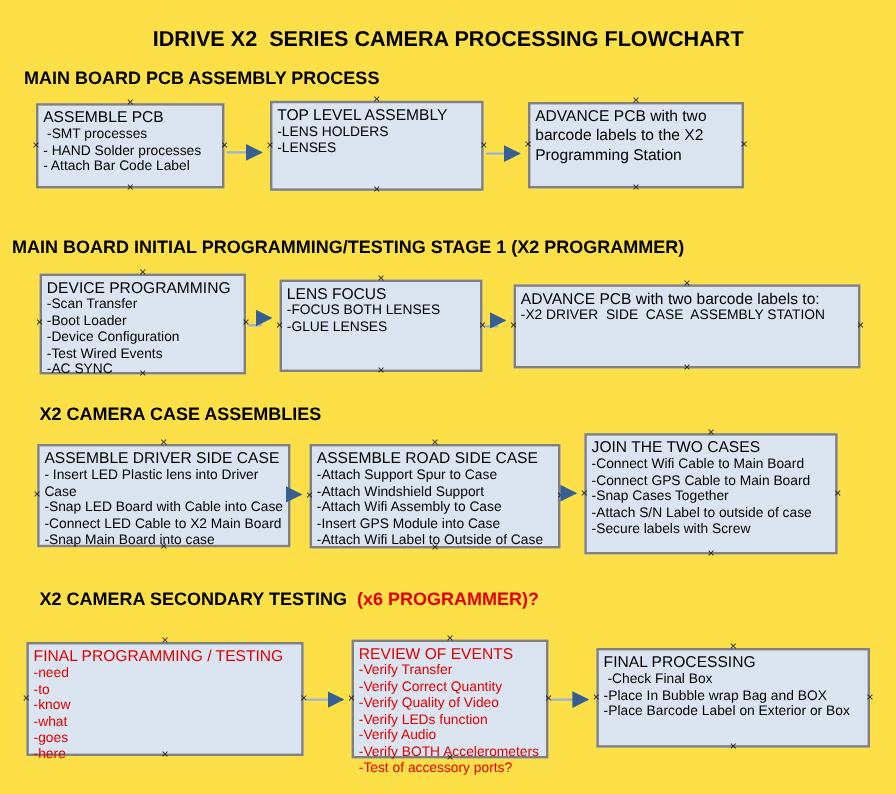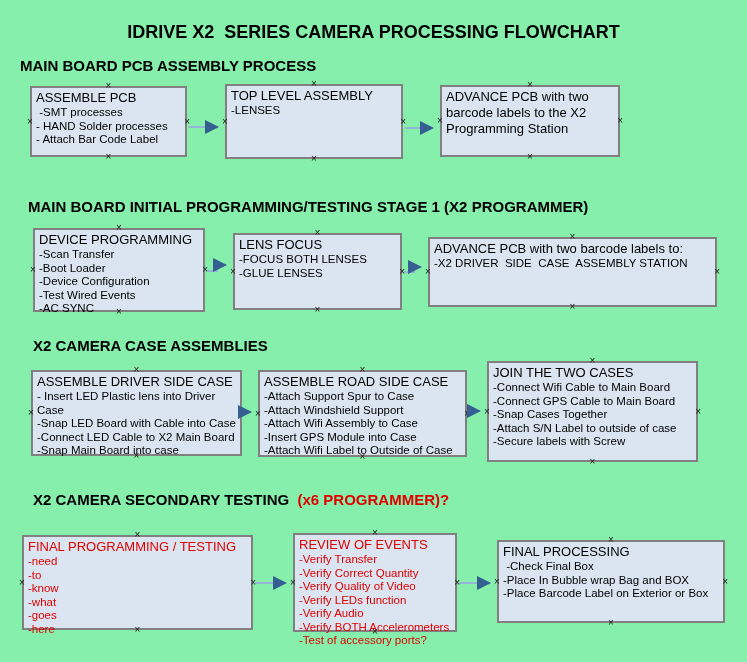--- a/index.html
+++ b/index.html
@@ -6,42 +6,42 @@
     margin: 0;
     padding: 0;
     background: #ffffff;
     font-family: "Liberation Sans", sans-serif;
     color: #000000;
   }
   .canvas {
     position: relative;
     width: 747px;
     height: 662px;
-    background: #86efac;
+    background: #fde047;
     overflow: hidden;
   }
   .page-title {
     position: absolute;
     left: 0; top: 22px;
     width: 747px;
     text-align: center;
     font-size: 18px;
     font-weight: bold;
     white-space: pre-wrap;
     margin: 0;
   }
   .section-header {
     position: absolute;
     font-size: 15px;
     font-weight: bold;
     white-space: pre-wrap;
     margin: 0;
   }
   #hdr-s1 { left: 20px; top: 57px; }
-  #hdr-s2 { left: 28px; top: 198px; }
+  #hdr-s2 { left: 10px; top: 198px; }
   #hdr-s3 { left: 33px; top: 337px; }
   #hdr-s4 { left: 33px; top: 491px; }
   .accent-red { color: #e00000; }
 
   .fbox {
     position: absolute;
     background: #dbe5f1;
     border: 2px solid #808080;
     box-sizing: border-box;
     padding: 2px 3px 0 4px;
@@ -118,20 +118,21 @@
         <div class="fbox-item">- Attach Bar Code Label</div>
       </div>
   <span class="handle handle-t">×</span>
       <span class="handle handle-b">×</span>
       <span class="handle handle-l">×</span>
       <span class="handle handle-r">×</span>
     </div>
   <div class="fbox" id="box-s1b2">
     <div class="fbox-title">TOP LEVEL ASSEMBLY</div>
     <div class="fbox-items">
+        <div class="fbox-item">-LENS HOLDERS</div>
         <div class="fbox-item">-LENSES</div>
       </div>
   <span class="handle handle-t">×</span>
       <span class="handle handle-b">×</span>
       <span class="handle handle-l">×</span>
       <span class="handle handle-r">×</span>
     </div>
   <div class="fbox" id="box-s1b3">
     <div class="fbox-title">ADVANCE PCB with two barcode labels to the X2 Programming Station</div>
   <span class="handle handle-t">×</span>

